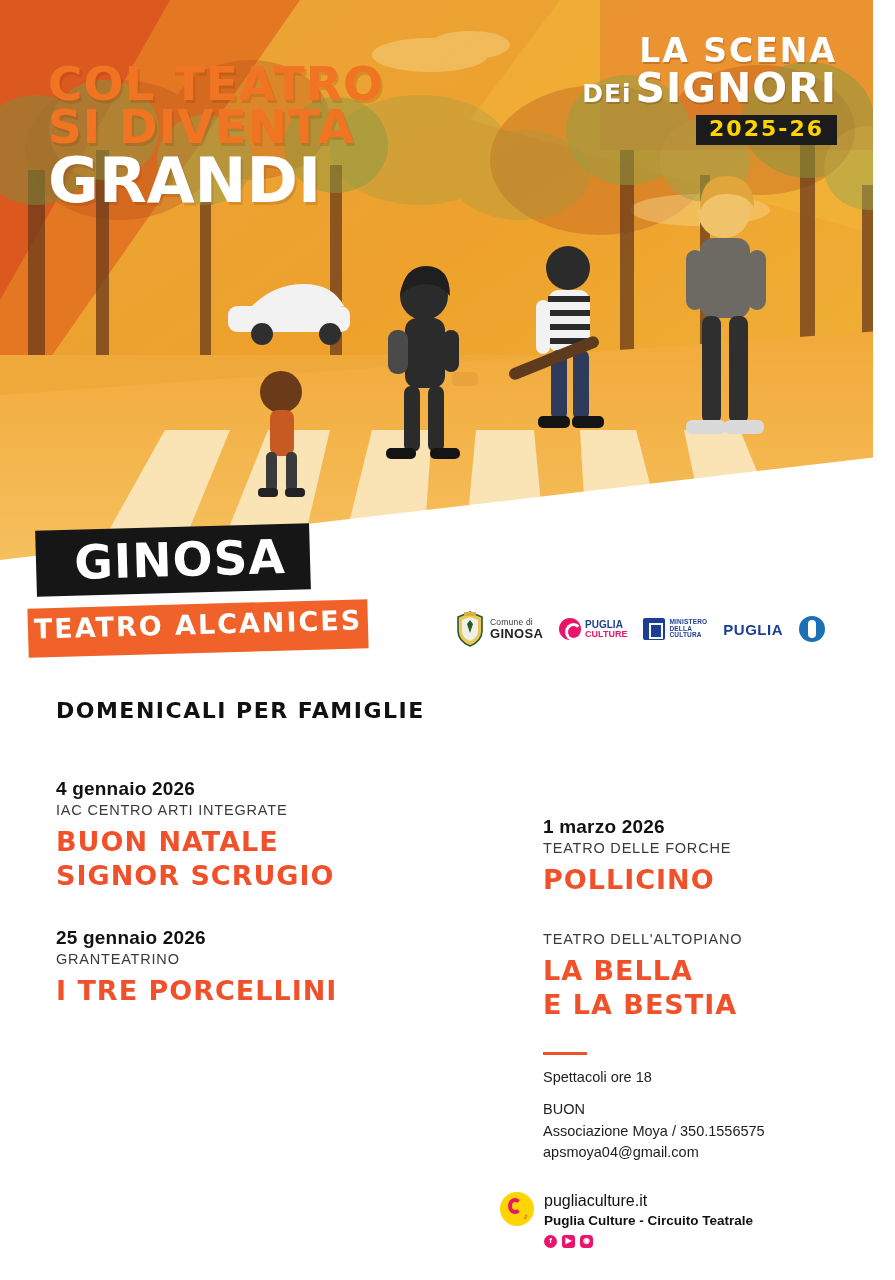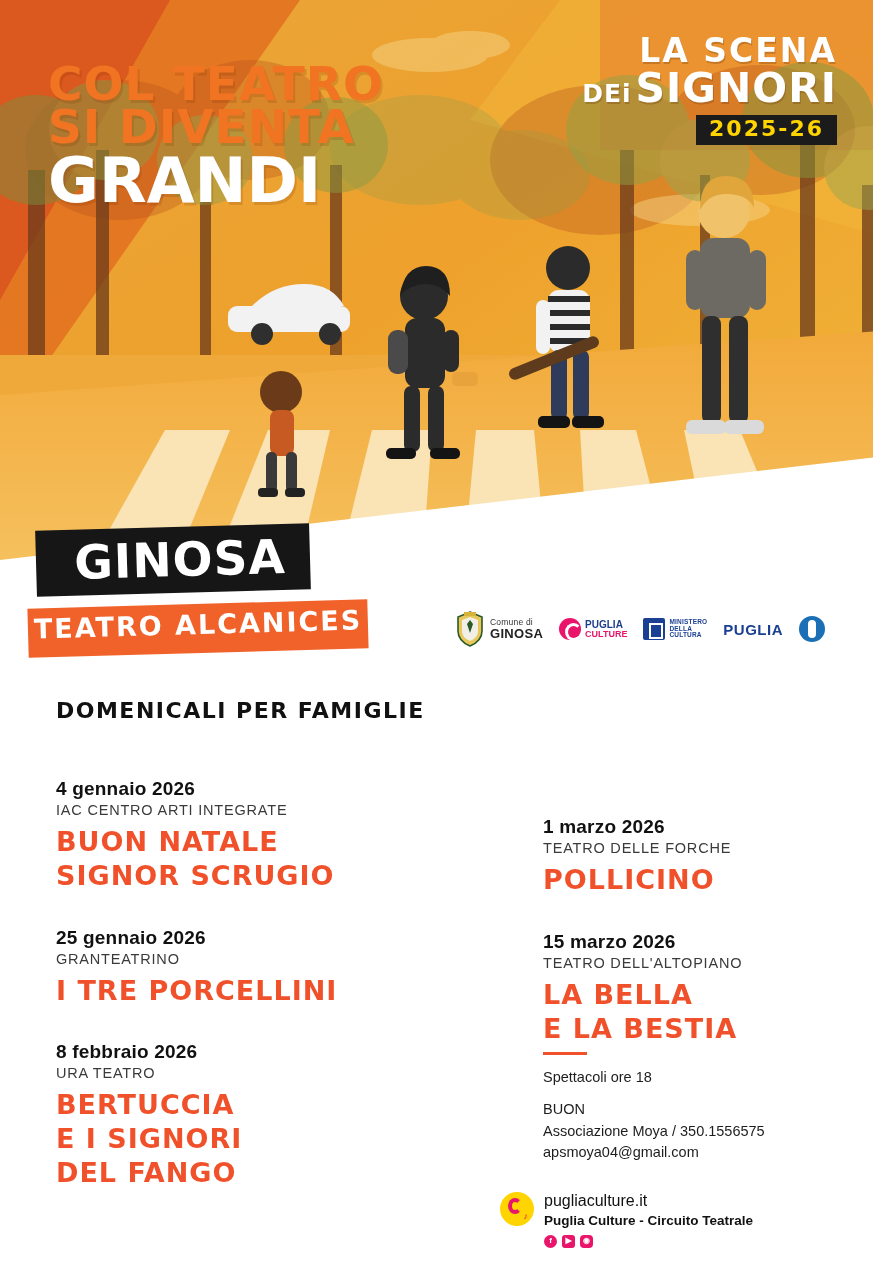--- a/index.html
+++ b/index.html
@@ -502,39 +502,31 @@
       <div class="show-title" style="white-space:pre-line">BUON NATALE
 SIGNOR SCRUGIO</div>
     </div>
 
     <div class="show">
       <div class="show-date">25 gennaio 2026</div>
       <div class="show-company">GRANTEATRINO</div>
       <div class="show-title" style="white-space:pre-line">I TRE PORCELLINI</div>
     </div>
 
-    <div class="show">
-      <div class="show-date">8 febbraio 2026</div>
-      <div class="show-company">URA TEATRO</div>
-      <div class="show-title" style="white-space:pre-line">BERTUCCIA
-E I SIGNORI
-DEL FANGO</div>
-    </div>
   </div>
 
   <div class="col-right">
 
     <div class="show">
       <div class="show-date">1 marzo 2026</div>
       <div class="show-company">TEATRO DELLE FORCHE</div>
       <div class="show-title" style="white-space:pre-line">POLLICINO</div>
     </div>
 
     <div class="show">
-      <div class="show-date">15 marzo 2026</div>
       <div class="show-company">TEATRO DELL'ALTOPIANO</div>
       <div class="show-title" style="white-space:pre-line">LA BELLA
 E LA BESTIA</div>
     </div>
   </div>
 
   <div class="info-box">
     <div class="info-rule"></div>
     <div class="info-line">
       <span>Spettacoli</span>

